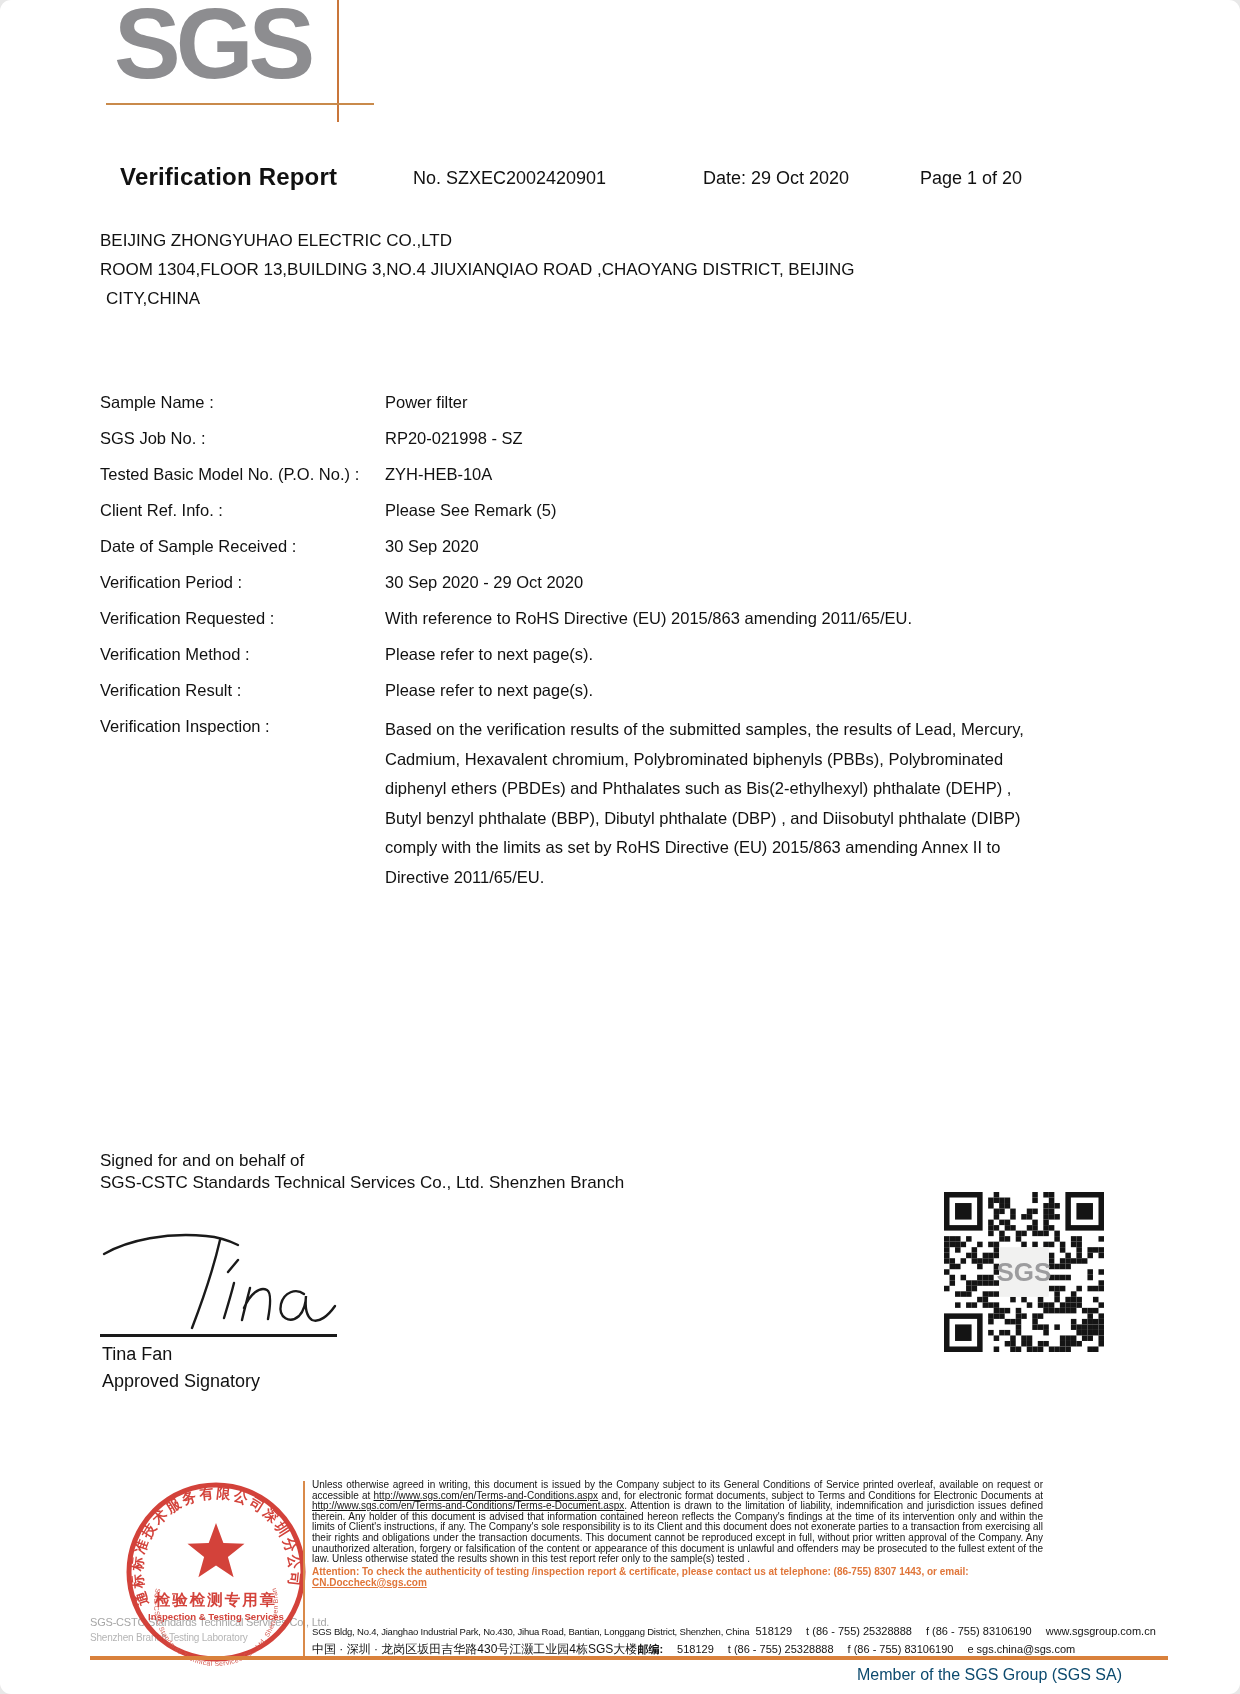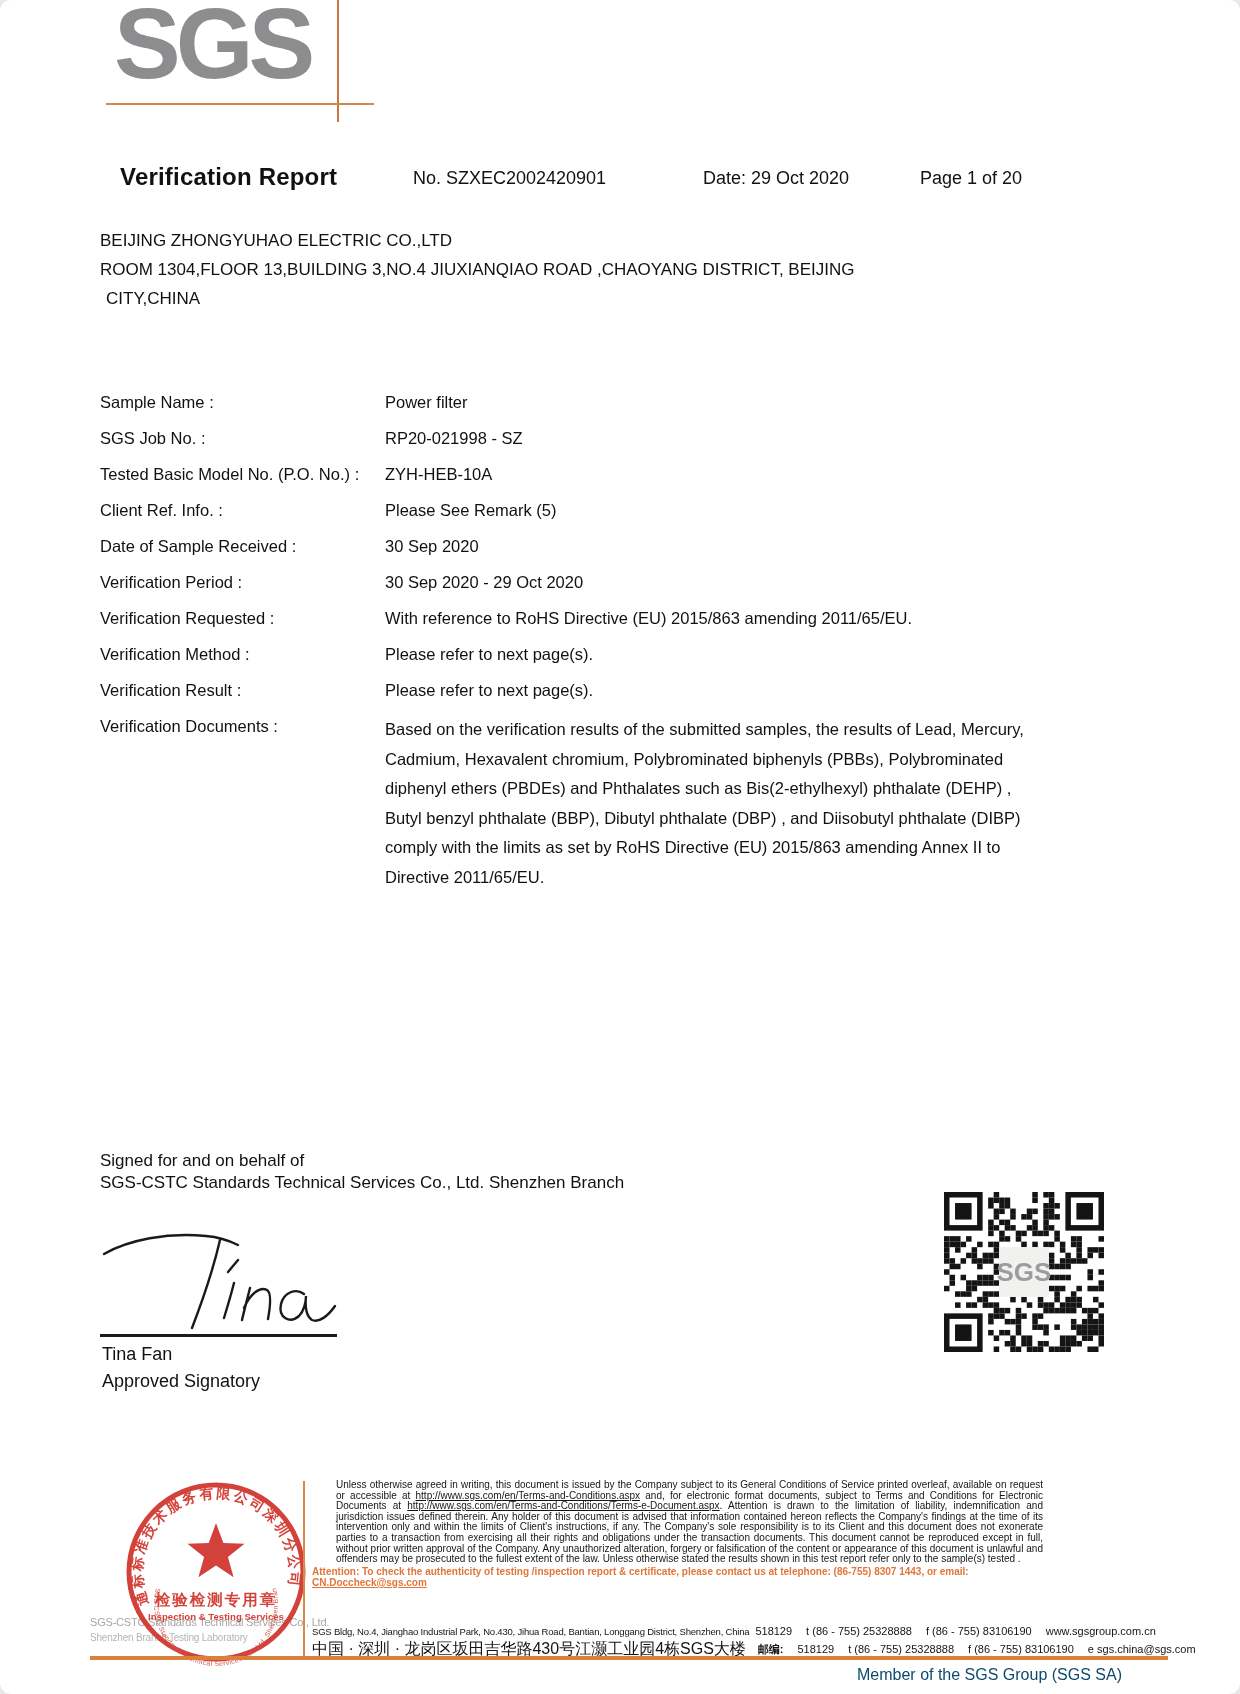--- a/index.html
+++ b/index.html
@@ -42,28 +42,28 @@
   .qr { position:absolute; left:944px; top:1192px; width:160px; height:160px; }
 
   
   .seal-under { position:absolute; left:90px; top:1615px; width:260px; color:#a6a6a6;
                 font-size:11px; letter-spacing:-0.2px; line-height:15px; }
   .seal-under .l2 { font-size:10px; color:#b5b5b5; }
   .seal { position:absolute; left:121px; top:1477px; width:190px; height:190px; opacity:.93; }
   .vdiv { position:absolute; left:303px; top:1481px; width:2px; height:176px; background:#d98a4a; }
 
   .legal { position:absolute; left:312px; top:1480px; width:731px; }
-  .disclaimer { font-size:10px; line-height:10.6px; text-align:justify; color:#151515;margin-left:24px; }
+  .disclaimer { font-size:10px; line-height:10.6px; text-align:justify; color:#151515; }
   .attention { margin-top:1px; font-size:10px; line-height:11px; font-weight:bold; color:#e0763a; }
   .u { text-decoration:underline; }
 
   .footer { position:absolute; left:312px; top:1622px; width:843px; font-size:11px; color:#141414; }
   .f-row { display:flex; align-items:center; white-space:nowrap; height:18px; }
   .f-row .addr { font-size:9.5px; letter-spacing:-0.2px; margin-right:6px; }
-  .f-row .addr-cn { font-size:16px; margin-right:12px; }
+  .f-row .addr-cn { font-size:12px; margin-right:0; }
   .f-row .seg { margin-right:14px; }
 
   .bottom-orange { position:absolute; left:90px; top:1656px; width:1078px; height:4px; background:#d9813c; }
   .member { position:absolute; left:857px; top:1666px; font-size:16px; color:#0c4a6e; }
 </style>
 </head>
 <body>
 
 <div class="page">
 
@@ -117,21 +117,21 @@
     </div>
     <div class="field-row">
       <div class="lbl">Verification Method :</div>
       <div class="val">Please refer to next page(s).</div>
     </div>
     <div class="field-row">
       <div class="lbl">Verification Result :</div>
       <div class="val">Please refer to next page(s).</div>
     </div>
     <div class="field-row conclusion">
-      <div class="lbl">Verification Documents :</div>
+      <div class="lbl">Verification Inspection :</div>
       <div class="val">Based on the verification results of the submitted samples, the results of Lead, Mercury, Cadmium, Hexavalent chromium, Polybrominated biphenyls (PBBs), Polybrominated diphenyl ethers (PBDEs) and Phthalates such as Bis(2-ethylhexyl) phthalate (DEHP) , Butyl benzyl phthalate (BBP), Dibutyl phthalate (DBP) , and Diisobutyl phthalate (DIBP) comply with the limits as set by RoHS Directive (EU) 2015/863 amending Annex II to Directive 2011/65/EU.</div>
     </div>
   </div>
 
   <div class="signed">
     <div>Signed for and on behalf of</div>
     <div>SGS-CSTC Standards Technical Services Co., Ltd. Shenzhen Branch</div>
   </div>
 
   <svg class="sig-svg" width="250" height="105" viewBox="0 0 250 105">

